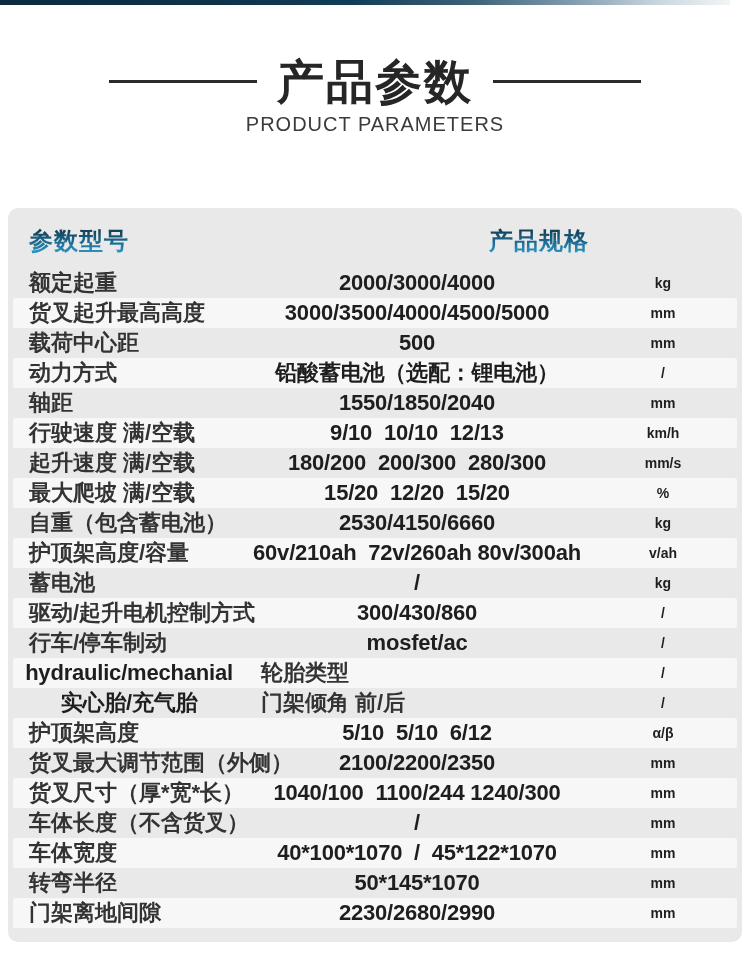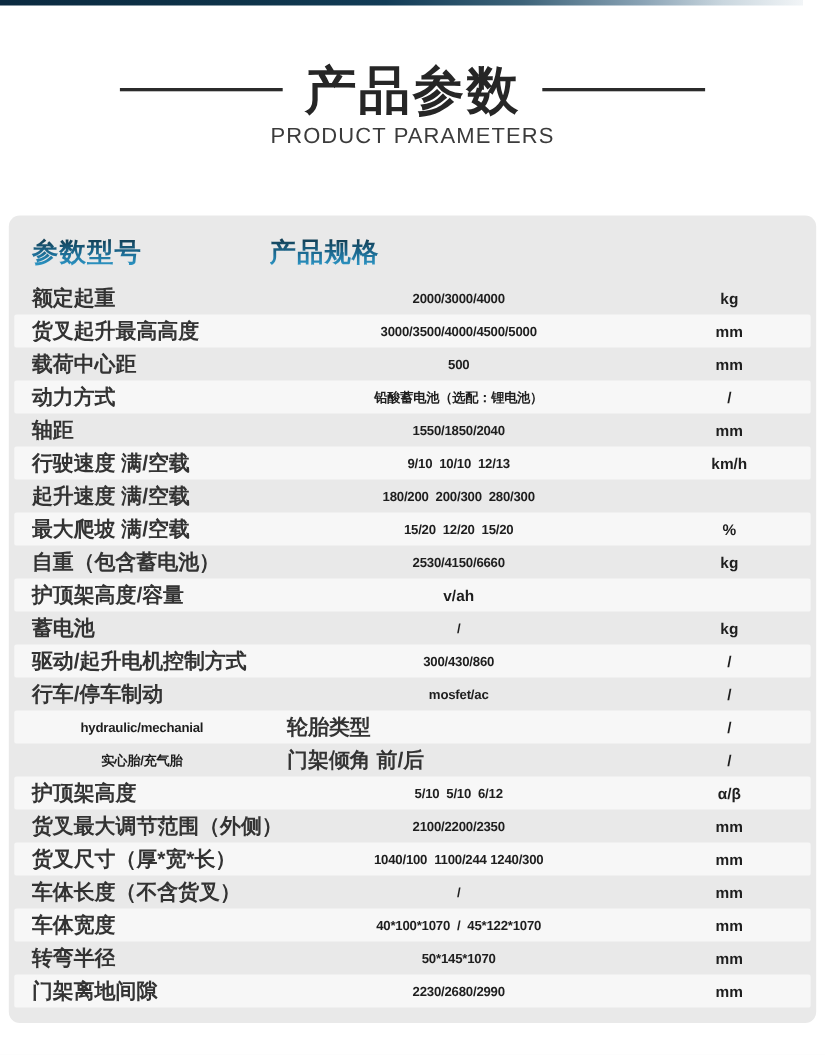--- a/index.html
+++ b/index.html
@@ -33,21 +33,21 @@
     line-height: 1.1; margin: 0 20px; letter-spacing: 2px;
     white-space: nowrap;
   }
   .title-en {
     margin-top: 5px;
     font-size: 20px; color: #3b3b3b; letter-spacing: 1px;
   }
 
   
   .card {
-    position: absolute; top: 196px; left: 8px;
+    position: absolute; top: 208px; left: 8px;
     width: 734px; height: 734px;
     box-sizing: border-box;
     background: #e9e9e9;
     border-radius: 10px;
     padding: 6px 5px 0 5px;
   }
 
   .table-header {
     display: grid;
     grid-template-columns: 232px 1fr 148px;
@@ -56,39 +56,39 @@
   }
   .header-cell {
     font-size: 24px; font-weight: 700;
     background: linear-gradient(180deg, #123f55 15%, #1d6c94 55%, #2f9ecf 95%);
     -webkit-background-clip: text;
     background-clip: text;
     color: transparent;
     letter-spacing: 1px;
   }
   .header-param { padding-left: 16px; }
-  .header-spec { text-align: left; }
+  .header-spec { text-align: right; }
 
   .row {
     display: grid;
     grid-template-columns: 232px 1fr 148px;
     align-items: center;
     height: 30px;
     border-radius: 2px;
   }
   .row.alt { background: #f7f7f7; }
 
   .cell.label {
     padding-left: 16px;
-    font-size: 19px; font-weight: 600; color: #333333;
+    font-size: 22px; font-weight: 600; color: #333333;
     white-space: nowrap;
   }
   .cell.value {
     text-align: center;
-    font-size: 12px; font-weight: 700; color: #1e1e1e;
+    font-size: 22px; font-weight: 700; color: #1e1e1e;
     letter-spacing: -0.2px;
     white-space: pre;
   }
   .cell.unit {
     text-align: center;
     font-size: 14px; font-weight: 700; color: #1e1e1e;
   }
 </style>
 </head>
 <body>
@@ -137,33 +137,35 @@
         <div class="cell unit">mm</div>
       </div>
       <div class="row alt">
         <div class="cell label">行驶速度 满/空载</div>
         <div class="cell value">9/10  10/10  12/13</div>
         <div class="cell unit">km/h</div>
       </div>
       <div class="row">
         <div class="cell label">起升速度 满/空载</div>
         <div class="cell value">180/200  200/300  280/300</div>
+        <div class="cell unit">mm/s</div>
       </div>
       <div class="row alt">
         <div class="cell label">最大爬坡 满/空载</div>
         <div class="cell value">15/20  12/20  15/20</div>
         <div class="cell unit">%</div>
       </div>
       <div class="row">
         <div class="cell label">自重（包含蓄电池）</div>
         <div class="cell value">2530/4150/6660</div>
         <div class="cell unit">kg</div>
       </div>
       <div class="row alt">
         <div class="cell label">护顶架高度/容量</div>
+        <div class="cell value">60v/210ah  72v/260ah 80v/300ah</div>
         <div class="cell unit">v/ah</div>
       </div>
       <div class="row">
         <div class="cell label">蓄电池</div>
         <div class="cell value">/</div>
         <div class="cell unit">kg</div>
       </div>
       <div class="row alt">
         <div class="cell label">驱动/起升电机控制方式</div>
         <div class="cell value">300/430/860</div>

